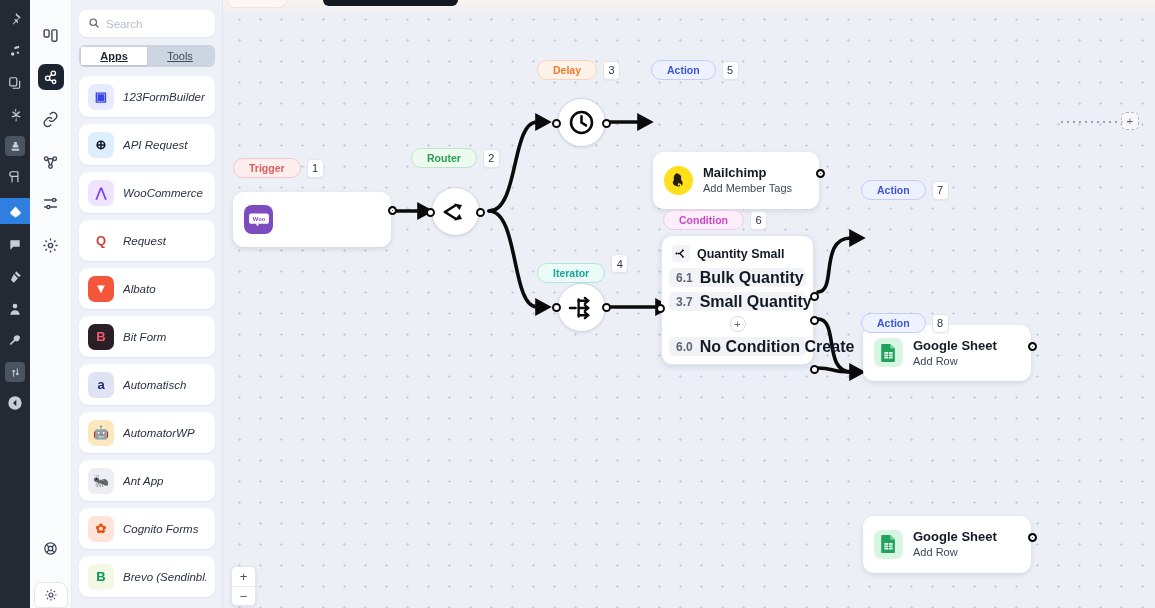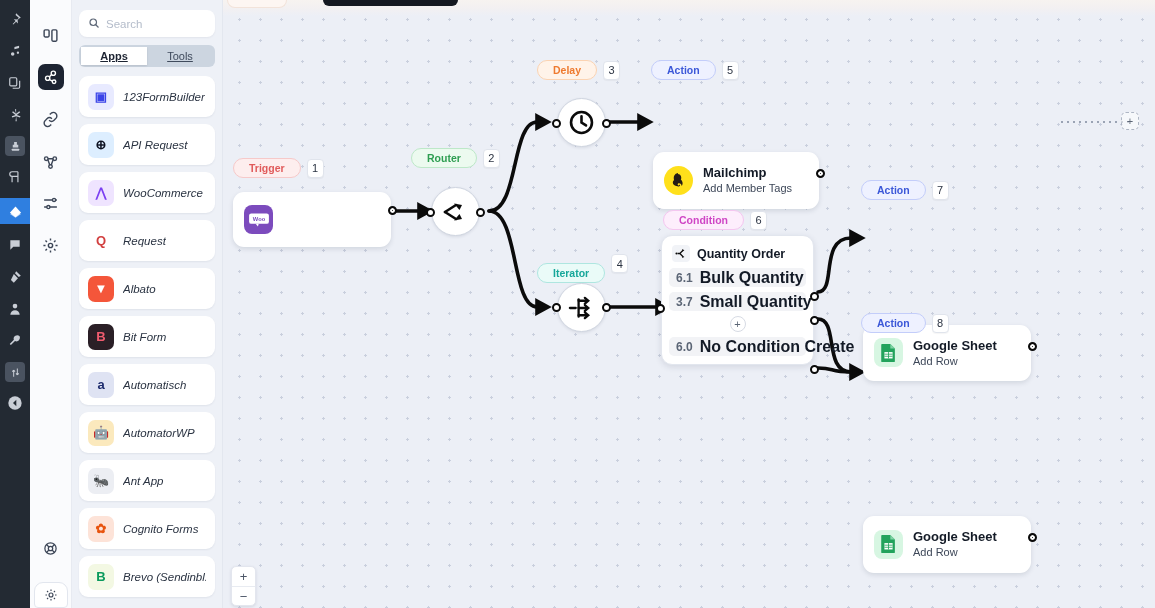--- a/index.html
+++ b/index.html
@@ -498,21 +498,21 @@
     <div class="node cond-card" style="left:438px; top:235px;">
       <div class="cond-head">
         <span class="hico">
           <svg width="12" height="11" viewBox="0 0 16 14" fill="none" stroke="#0b0b0b" stroke-width="1.8">
               <circle cx="2" cy="7" r="1.4" fill="#0b0b0b" stroke="none"></circle>
               <path d="M3.5 7h3l4-4.2M6.5 7l4 4.2"></path>
               <path d="M9.5 1l3 1.5-2.6 2" fill="#0b0b0b" stroke="none"></path>
               <path d="M9.5 13l3-1.5-2.6-2" fill="#0b0b0b" stroke="none"></path>
             </svg>
         </span>
-        <span class="htxt">Quantity Order</span>
+        <span class="htxt">Quantity Small</span>
       </div>
       <div class="cond-row">
         <span class="idx">6.1</span>
         <span class="ctext">Bulk Quantity</span>
       </div>
       <div class="cond-row">
         <span class="idx">3.7</span>
         <span class="ctext">Small Quantity</span>
       </div>
       <div class="cond-plus">+</div>

